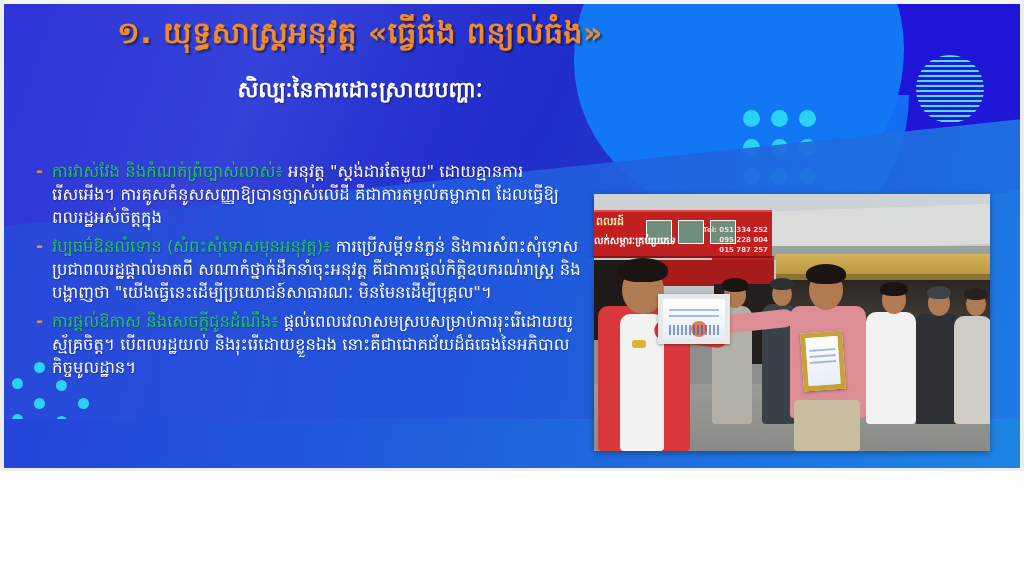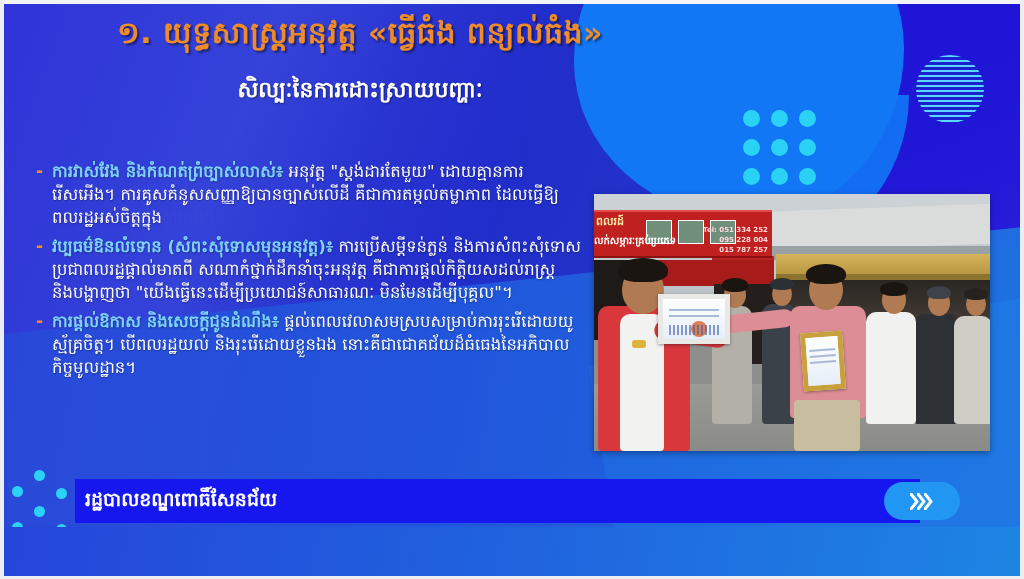--- a/index.html
+++ b/index.html
@@ -8,21 +8,21 @@
     width: 1024px;
     height: 579px;
     overflow: hidden;
     background: #ffffff;
     font-family: "DejaVu Sans", "Liberation Sans", sans-serif;
   }
 
   .slide {
     position: relative;
     width: 1024px;
-    height: 579px;
+    height: 471px;
     overflow: hidden;
     background: #2222cf;
   }
 
   
   .bg-base {
     position: absolute;
     inset: 0;
     background: linear-gradient(118deg, #2b2fd6 0%, #1f27c9 34%, #2130cf 62%, #2038d8 100%);
   }
@@ -164,22 +164,22 @@
     text-align: left;
   }
   .bullet-text {
     flex: 1 1 auto;
     font-size: 16.5px;
     line-height: 23px;
     color: #ffffff;
     text-shadow: 0.5px 0.5px 1.5px rgba(0,0,0,0.35);
   }
   .lead {
-    color: #7dd3fc;
-    font-weight: bold;
+    color: #22c55e;
+    font-weight: normal;
     text-align: center;
   }
   .faded {
     color: #3a45d9;
     text-shadow: none;
   }
 
   
   .photo-frame {
     position: absolute;
@@ -328,21 +328,21 @@
 
   <div class="body-col">
 
     <div class="bullet">
       <div class="bullet-dash">-</div>
       <div class="bullet-text"><span class="lead">ការវាស់វែង និងកំណត់ព្រំច្បាស់លាស់៖</span><span> អនុវត្ត "ស្ដង់ដារតែមួយ" ដោយគ្មានការរើសអើង។ ការគូសគំនូសសញ្ញាឱ្យបានច្បាស់លើដី គឺជាការតម្កល់តម្លាភាព ដែលធ្វើឱ្យពលរដ្ឋអស់ចិត្តក្នុង</span><span class="faded">ការតវ៉ា។</span></div>
     </div>
 
     <div class="bullet">
       <div class="bullet-dash">-</div>
-      <div class="bullet-text"><span class="lead">វប្បធម៌ឱនលំទោន (សំពះសុំទោសមុនអនុវត្ត)៖</span><span> ការប្រើសម្ដីទន់ភ្លន់ និងការសំពះសុំទោសប្រជាពលរដ្ឋផ្ដាល់មាតពី សណាកំថ្នាក់ដឹកនាំចុះអនុវត្ត គឺជាការផ្តល់កិត្តិយសដល់រាស្ត្រ និងបង្ហាញថា "យើងធ្វើនេះដើម្បីប្រយោជន៍សាធារណៈ មិនមែនដើម្បីបុគ្គល"។</span></div>
+      <div class="bullet-text"><span class="lead">វប្បធម៌ឱនលំទោន (សំពះសុំទោសមុនអនុវត្ត)៖</span><span> ការប្រើសម្ដីទន់ភ្លន់ និងការសំពះសុំទោសប្រជាពលរដ្ឋផ្ដាល់មាតពី សណាកំថ្នាក់ដឹកនាំចុះអនុវត្ត គឺជាការផ្តល់កិត្តិឧបករណ់រាស្ត្រ និងបង្ហាញថា "យើងធ្វើនេះដើម្បីប្រយោជន៍សាធារណៈ មិនមែនដើម្បីបុគ្គល"។</span></div>
     </div>
 
     <div class="bullet">
       <div class="bullet-dash">-</div>
       <div class="bullet-text"><span class="lead">ការផ្តល់ឱកាស និងសេចក្តីជូនដំណឹង៖</span><span> ផ្តល់ពេលវេលាសមស្របសម្រាប់ការរុះរើដោយយូស្ម័គ្រចិត្ត។ បើពលរដ្ឋយល់ និងរុះរើដោយខ្លួនឯង នោះគឺជាជោគជ័យដ៏ធំធេងនៃអភិបាលកិច្ចមូលដ្ឋាន។</span></div>
     </div>
 
   </div>
 
   <div class="photo-frame">

